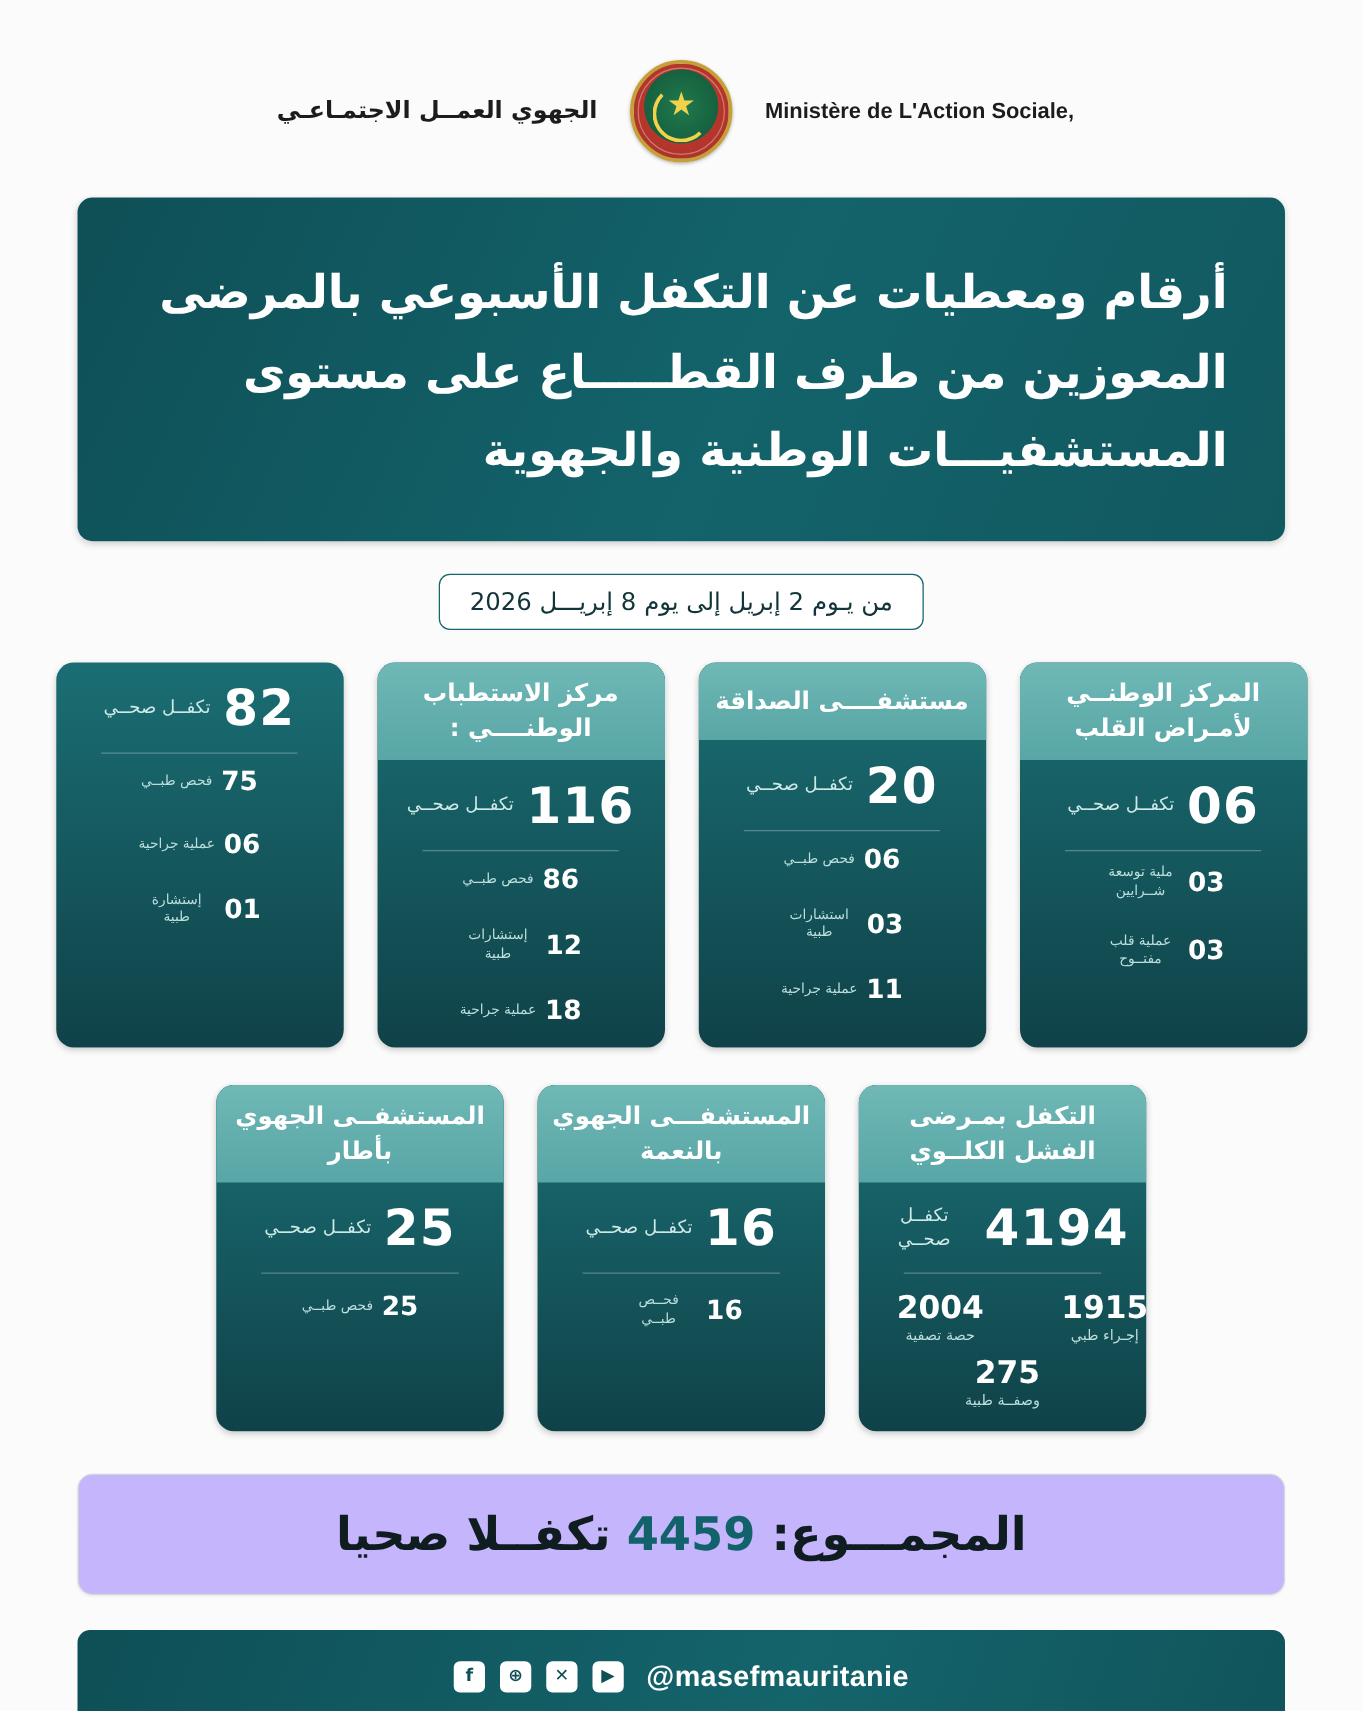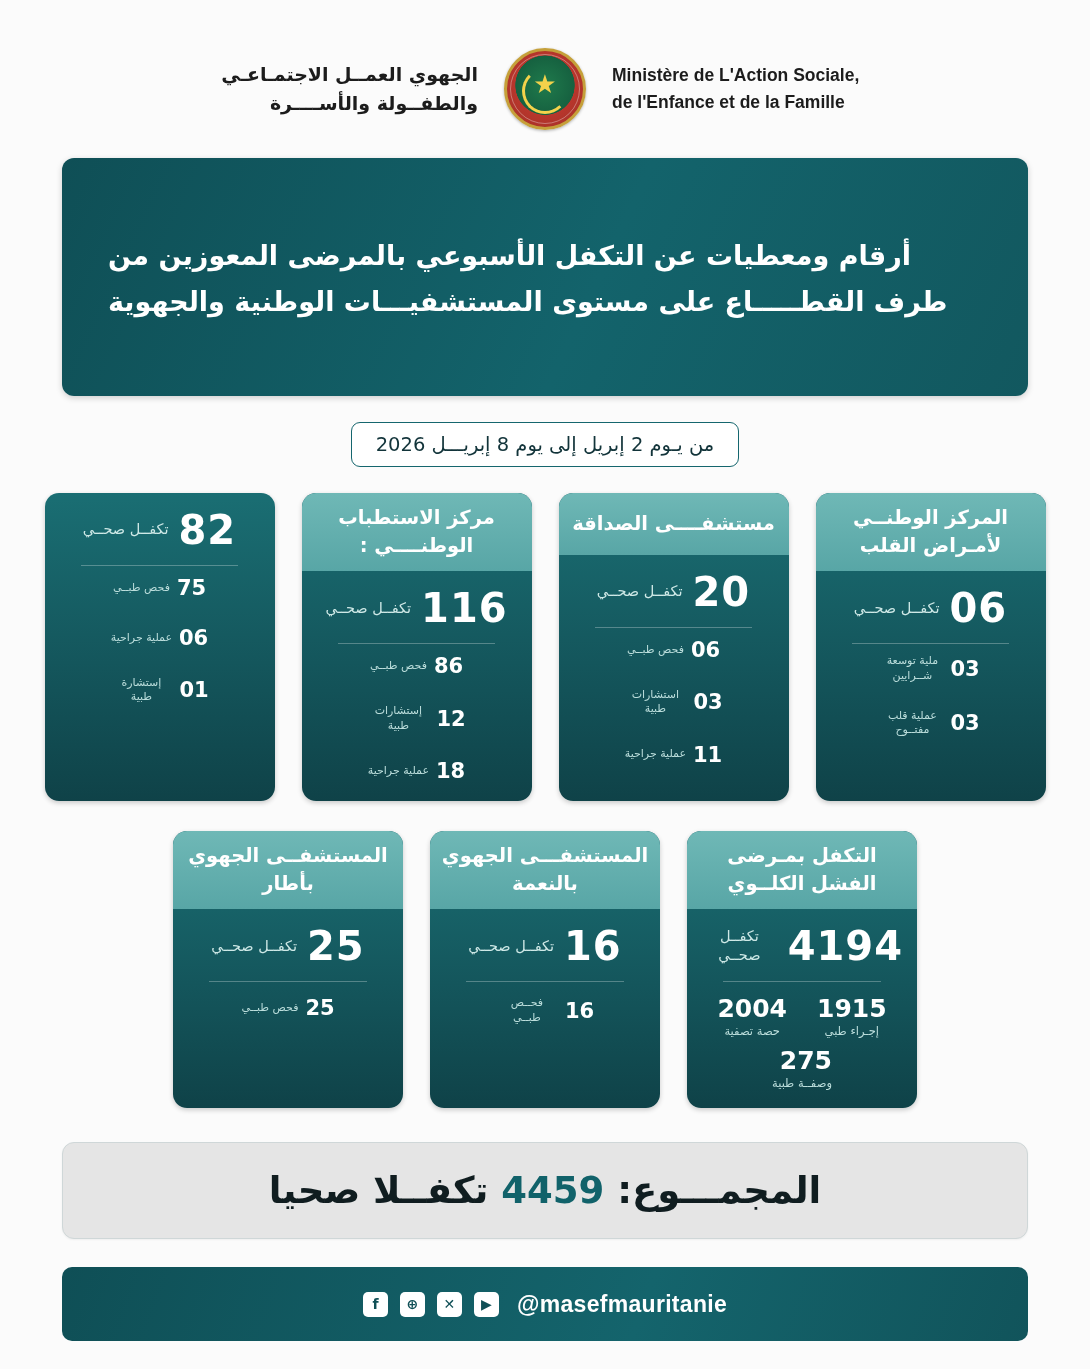--- a/index.html
+++ b/index.html
@@ -87,24 +87,24 @@
     border-radius: 12px;
     padding: 44px 46px 40px 46px;
     min-height: 238px;
     display: flex;
     align-items: center;
     justify-content: center;
     box-shadow: 0 2px 6px rgba(0,0,0,.18);
   }
   .title-banner h1 {
     color: #ffffff;
-    font-size: 27px;
+    font-size: 37px;
     font-weight: bold;
     line-height: 1.72;
-    text-align: left;
+    text-align: right;
     letter-spacing: -0.2px;
     font-family: "DejaVu Sans", sans-serif;
   }
 
   
   .date-wrap { display: flex; justify-content: center; margin-top: 26px; }
   .date-pill {
     border: 1.6px solid #15666e;
     border-radius: 9px;
     padding: 10px 24px;
@@ -215,41 +215,41 @@
 
   
   .card.wide { width: 230px; }
   .kidney-sub {
     display: flex;
     justify-content: center;
     gap: 30px;
     width: 100%;
     margin-top: 2px;
   }
-  .kidney-block { text-align: center; }
+  .kidney-block { text-align: center; margin-left: 32px; }
   .kidney-num {
     color: #ffffff;
     font-size: 25px;
     font-weight: bold;
     font-family: "DejaVu Sans", sans-serif;
   }
   .kidney-lab {
     color: #bcdedc;
     font-size: 11.5px;
     margin-top: 1px;
     font-family: "DejaVu Sans", sans-serif;
   }
   .kidney-bottom { margin-top: 8px; }
 
   
   .total-box {
     margin: 34px 62px 0 62px;
     border: 1.6px solid #cfd7d8;
     border-radius: 12px;
-    background: #e5e5e5;
+    background: #c4b5fd;
     padding: 26px 4px;
     text-align: center;
     box-shadow: 0 1px 2px rgba(0,0,0,.05);
   }
   .total-text {
     font-size: 37px;
     font-weight: bold;
     color: #101d20;
     font-family: "DejaVu Sans", sans-serif;
     letter-spacing: -0.5px;
@@ -287,32 +287,30 @@
   }
 </style>
 </head>
 <body>
 
 <div class="page">
 
   <div class="header">
     <div class="header-fr">
       <div>Ministère de L'Action Sociale,</div>
-      <div>de l'Enfance et de la Famille</div>
     </div>
 
     <div class="emblem">
       <span class="ring-text"></span>
       <span class="crescent"></span>
       <span class="star">★</span>
     </div>
 
     <div class="header-ar">
       <div>الجهوي العمــل الاجتمـاعـي</div>
-      <div>والطفــولة والأســــرة</div>
     </div>
   </div>
 
   <div class="title-banner">
     <h1>أرقام ومعطيات عن التكفل الأسبوعي بالمرضى المعوزين من طرف القطـــــاع على مستوى المستشفيـــات الوطنية والجهوية</h1>
   </div>
 
   <div class="date-wrap">
     <div class="date-pill">من يـوم 2 إبريل إلى يوم 8 إبريـــل 2026</div>
   </div>

